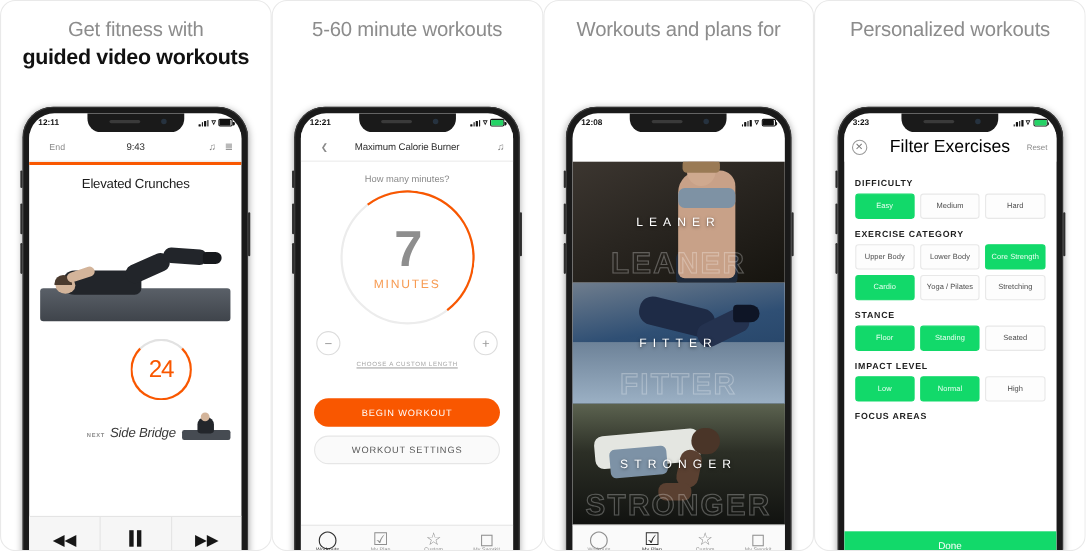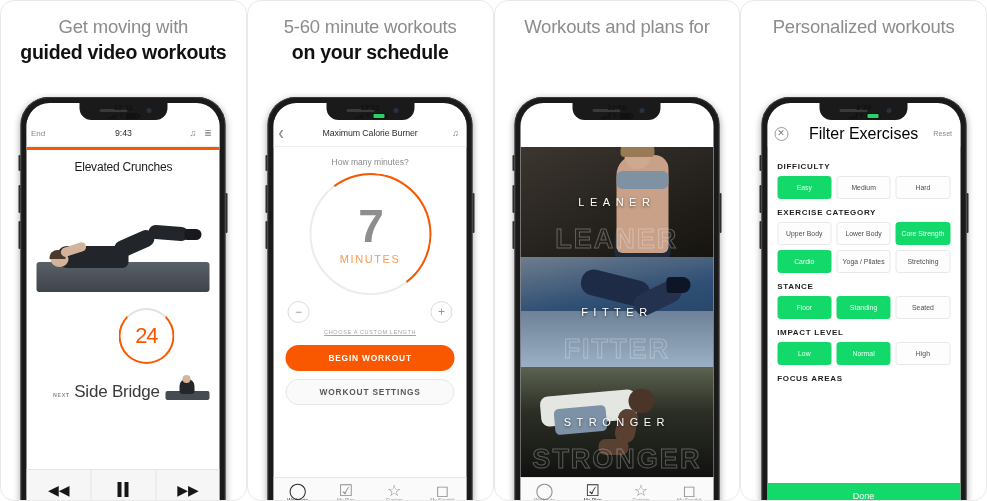--- a/index.html
+++ b/index.html
@@ -93,21 +93,20 @@
   .notch .cam { position:absolute; top:5px; right:16px; width:5px; height:5px; background:#26323f; border-radius:50%; }
 
   
   .statusbar {
     position: relative;
     height: 17px;
     display: flex; align-items: center; justify-content: space-between;
     padding: 0 8px;
     font-size: 7.5px; font-weight: bold; color: #111;
     z-index: 10;
-    flex-direction: column;
   }
   .sb-right { display:flex; align-items:center; gap:2.5px; }
   .bars { display:flex; align-items:flex-end; gap:1px; height:6px; }
   .bars i { display:block; width:1.5px; background:#111; border-radius:.5px; }
   .bars i:nth-child(1){height:2px;} .bars i:nth-child(2){height:3.2px;}
   .bars i:nth-child(3){height:4.4px;} .bars i:nth-child(4){height:6px;}
   .wifi { font-size: 8px; line-height: 1; }
   .batt { width: 13px; height: 6.5px; border: 1px solid #111; border-radius: 1.6px; position: relative; }
   .batt::after { content:""; position:absolute; right:-2.4px; top:1.7px; width:1.4px; height:2.6px; background:#111; border-radius:0 1px 1px 0; }
   .batt i { display:block; height:100%; background:#111; border-radius:.7px; }
@@ -115,21 +114,21 @@
 
   
   .navbar {
     height: 27px;
     display: flex; align-items: center; justify-content: center;
     position: relative;
     border-bottom: 1px solid #ececec;
     background: #fff;
   }
   .navbar .title { font-size: 8.8px; color: #2f2f2f; font-weight: 400; letter-spacing:-0.1px; }
-  .navbar .left { position:absolute; left:4px; font-size:8px; color:#8a8a8a; }
+  .navbar .left { position:absolute; left:18px; font-size:8px; color:#8a8a8a; }
   .navbar .right { position:absolute; right:8px; display:flex; align-items:center; gap:8px; font-size:9px; color:#7a7a7a; }
 
   .progress { height: 2.5px; background: #F95700; width: 100%; }
 
   
   .ex-title { text-align:center; font-size:12px; color:#1c1c1c; padding:10px 0 6px; letter-spacing:-0.2px; }
   .ex-photo {
     height: 118px; margin: 0 6px;
     position: relative; overflow: hidden;
     background: #ffffff;
@@ -155,21 +154,21 @@
     border-top-color: #e2e2e2;
     display:flex; align-items:center; justify-content:center;
     color:#F95700; font-size:22px; letter-spacing:-1px;
   }
   .next-row {
     display:flex; align-items:flex-end; justify-content:flex-end;
     gap:6px; padding: 12px 10px 0 0;
   }
   .next-txt { text-align:right; }
   .next-lbl { font-size:5.2px; color:#8d8d8d; letter-spacing:.7px; font-weight:bold; }
-  .next-name { font-size:17px; color:#3a3a3a; letter-spacing:-0.2px; margin-top:1px; }
+  .next-name { font-size:12px; color:#3a3a3a; letter-spacing:-0.2px; margin-top:1px;font-style:italic; }
   .next-thumb { width:44px; height:26px; position:relative; }
   .next-thumb .nm { position:absolute; bottom:2px; left:0; right:0; height:9px; background:#464b52; border-radius:2px; }
   .next-thumb .nb { position:absolute; bottom:8px; left:14px; width:15px; height:15px; background:#23262b; border-radius:7px 7px 3px 3px; }
   .next-thumb .nh { position:absolute; bottom:19px; left:17px; width:8px; height:8px; background:#d3b49a; border-radius:50%; }
 
   .media-bar {
     position:absolute; bottom:0; left:0; right:0;
     height: 40px; background:#f6f6f6;
     display:flex; align-items:center;
     border-top:1px solid #e4e4e4;
@@ -204,24 +203,24 @@
     width:22px; height:22px; border-radius:50%;
     border:1px solid #dcdcdc; color:#9a9a9a;
     display:flex; align-items:center; justify-content:center;
     font-size:12px; line-height:1;
   }
   .custom-len {
     text-align:center; font-size:5.6px; color:#a5a5a5;
     letter-spacing:.6px; text-decoration:underline; margin-top:6px;
   }
   .big-btn {
-    margin: 10px 12px 0;
+    margin: 27px 12px 0;
     height: 26px; border-radius: 13px;
     display:flex; align-items:center; justify-content:center;
-    font-size:8.4px; letter-spacing:.8px;font-weight:bold;
+    font-size:8.4px; letter-spacing:.8px;
   }
   .big-btn.orange { background:#F95700; color:#fff; }
   .big-btn.ghost { background:#fafafa; border:1px solid #e6e6e6; color:#585858; margin-top:8px; }
 
   .tabbar {
     position:absolute; bottom:0; left:0; right:0;
     height: 32px; background:#fafafa;
     border-top:1px solid #e6e6e6;
     display:flex; align-items:center;
   }
@@ -300,21 +299,21 @@
   }
   .done-bar span { color:#ffffff; font-size:9px; }
 </style>
 </head>
 <body>
 
 <div class="gallery">
 
   <div class="panel">
     <div class="panel-header">
-      <span class="hl1">Get moving with</span>
+      <span class="hl1">Get fitness with</span>
       <span class="hl2">guided video workouts</span>
     </div>
 
     <div class="phone-wrap">
       <div class="phone">
         <span class="btn-side s1"></span>
         <span class="btn-side s2"></span>
         <span class="btn-side s3"></span>
         <span class="btn-side r1"></span>
         <div class="screen">
@@ -390,21 +389,20 @@
             <span class="mb">▶▶</span>
           </div>
         </div>
       </div>
     </div>
   </div>
 
   <div class="panel">
     <div class="panel-header">
       <span class="hl1">5-60 minute workouts</span>
-      <span class="hl2">on your schedule</span>
     </div>
 
     <div class="phone-wrap">
       <div class="phone">
         <span class="btn-side s1"></span>
         <span class="btn-side s2"></span>
         <span class="btn-side s3"></span>
         <span class="btn-side r1"></span>
         <div class="screen">
           <div class="notch">

